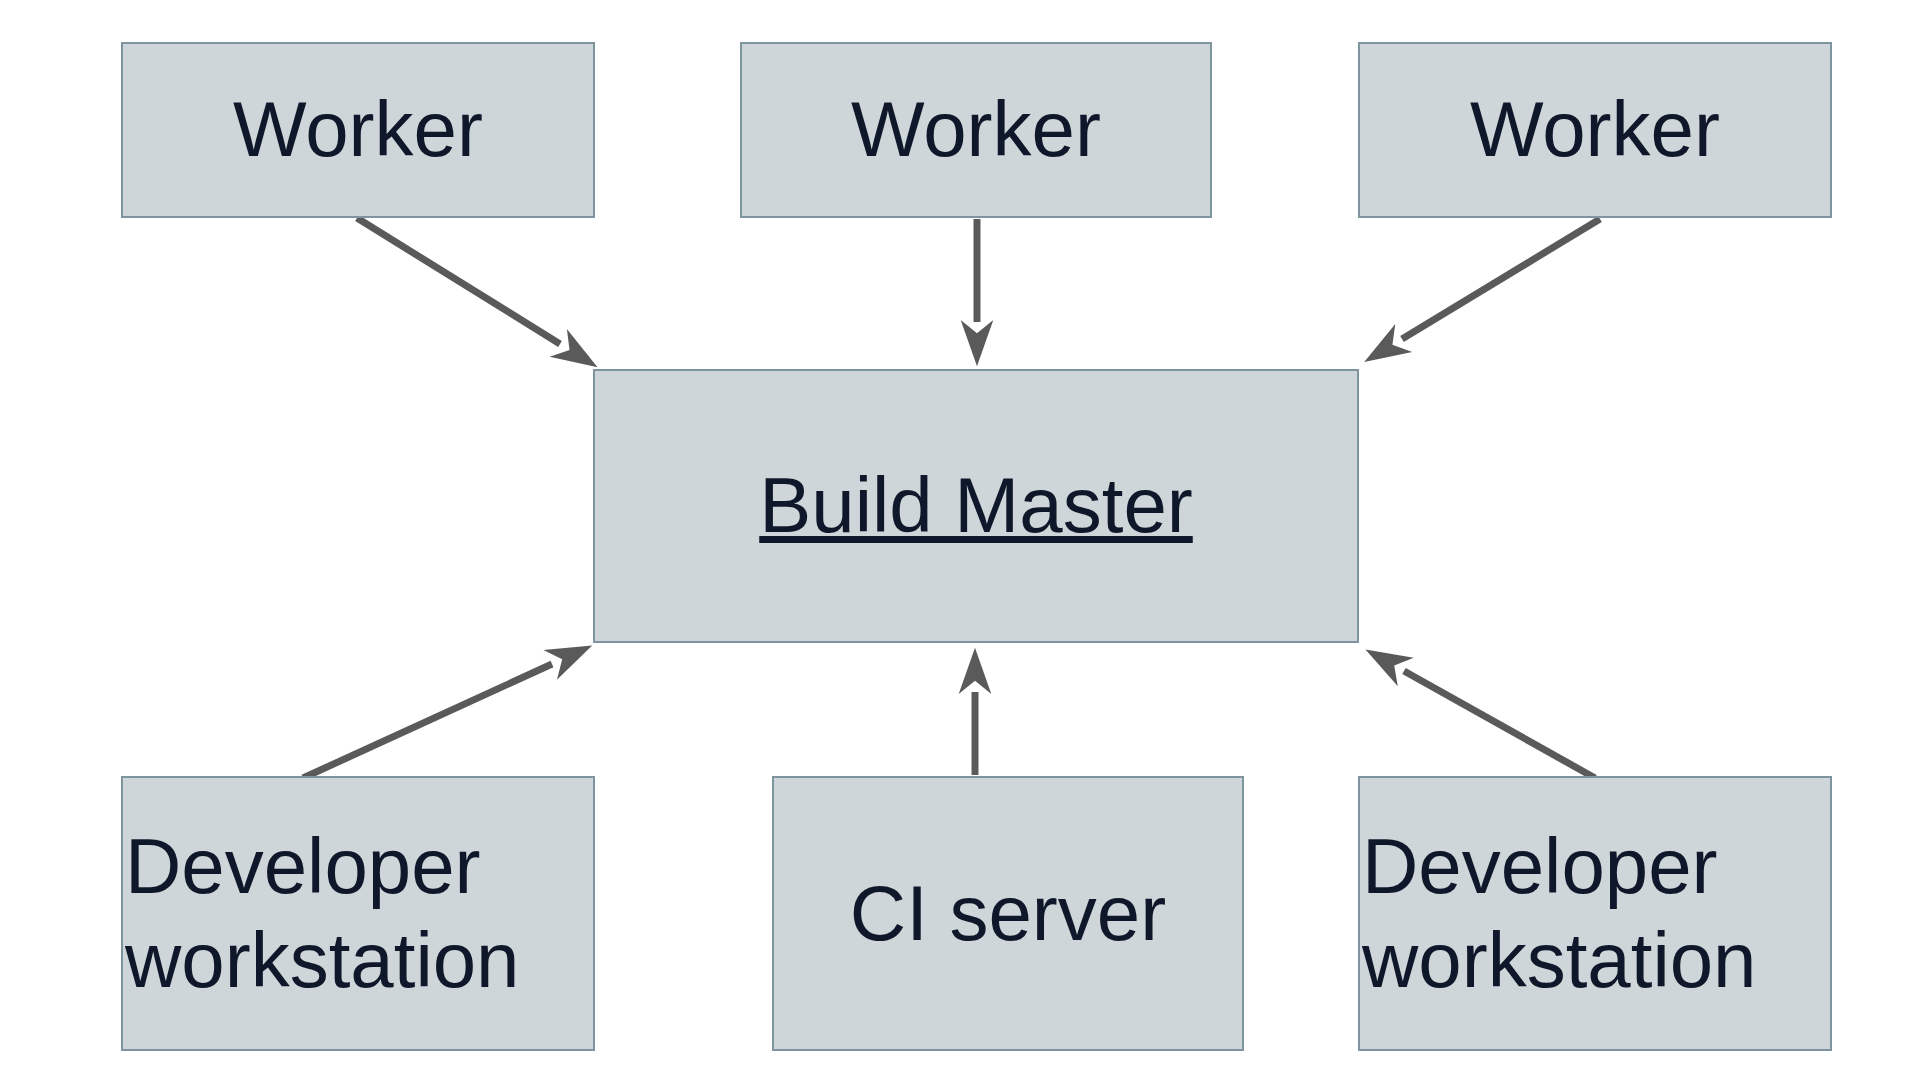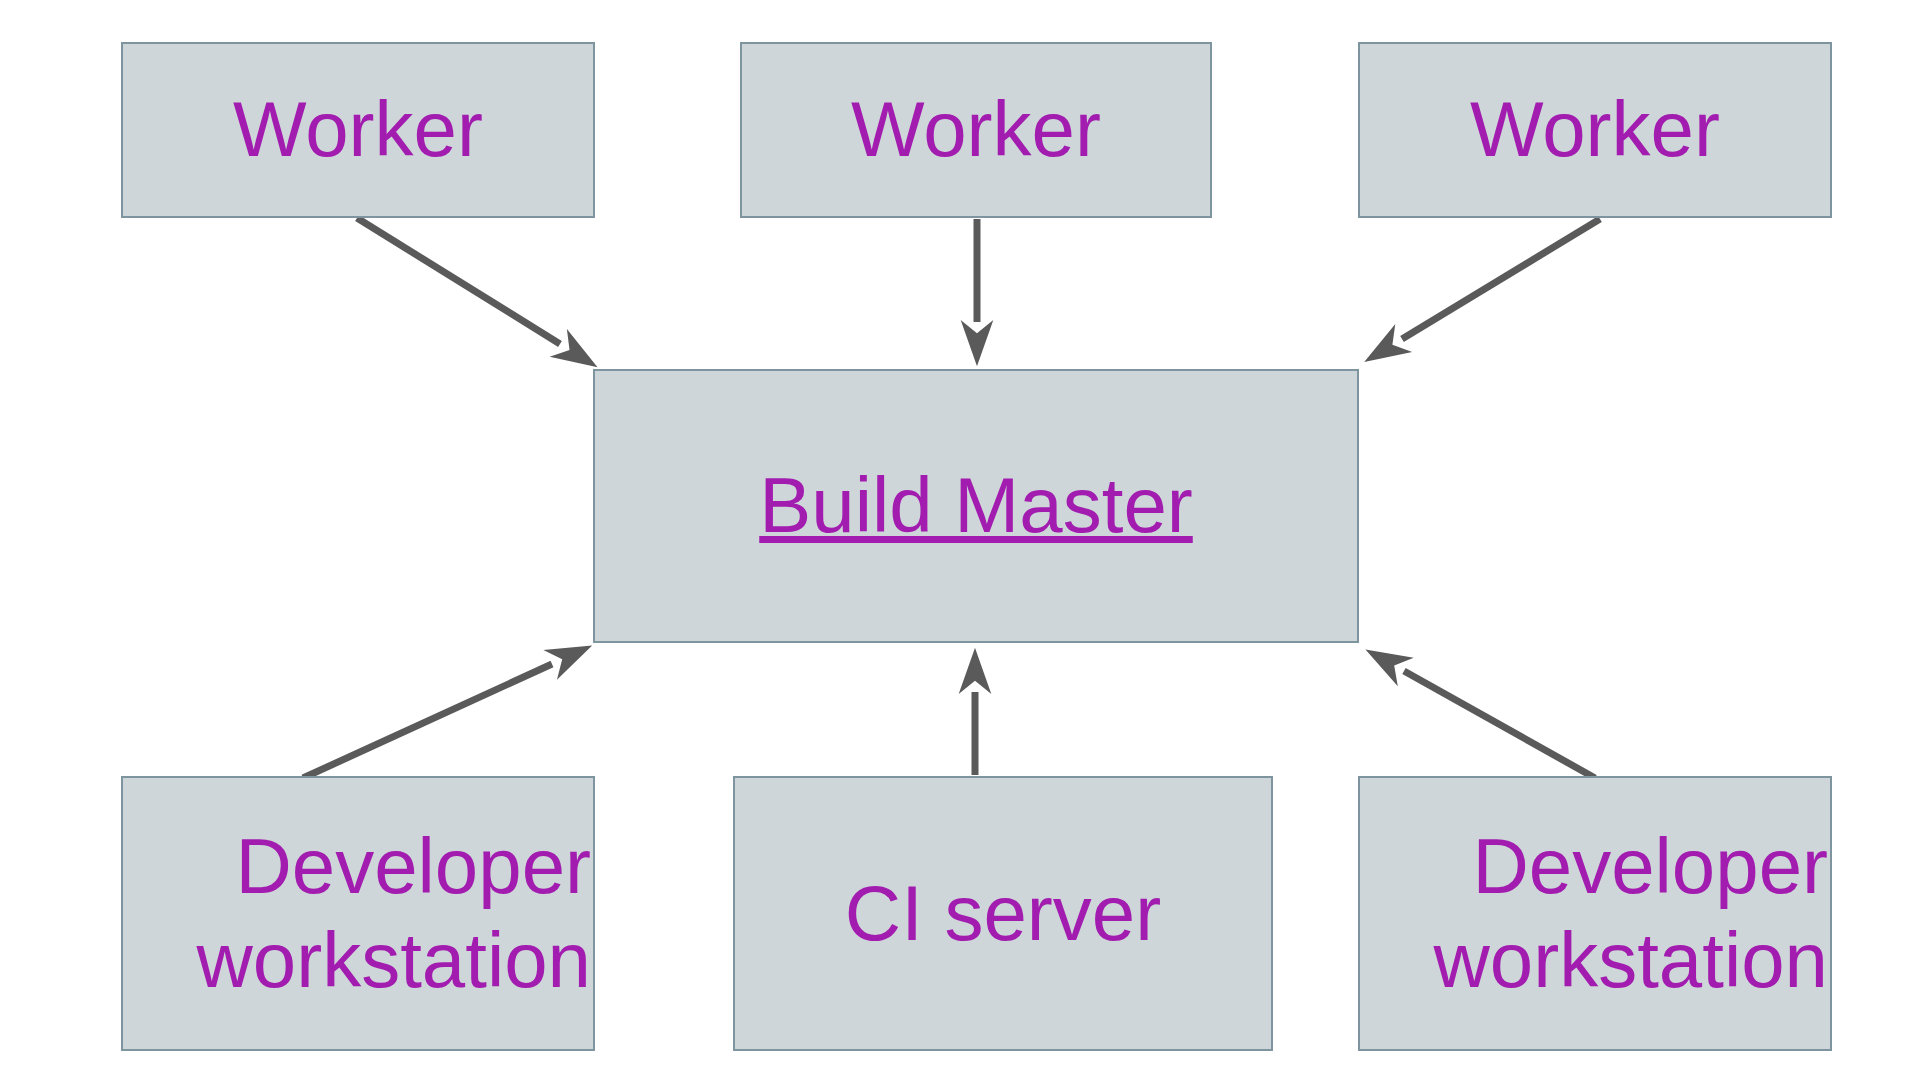--- a/index.html
+++ b/index.html
@@ -33,33 +33,33 @@
     fill: none;
   }
   .node {
     position: absolute;
     box-sizing: border-box;
     background: #ced6d9;
     border: 2px solid #7e949e;
     display: flex;
     align-items: center;
     justify-content: center;
-    text-align: right;
-    color: #a21caf;
+    text-align: left;
+    color: #0f172a;
     font-size: 78px;
     line-height: 1.2;
     letter-spacing: 0;
   }
   .node .label { display: block; padding: 0 2px; }
   #node-worker-1        { left: 121px;  top: 42px;  width: 474px; height: 176px; }
   #node-worker-2        { left: 740px;  top: 42px;  width: 472px; height: 176px; }
   #node-worker-3        { left: 1358px; top: 42px;  width: 474px; height: 176px; }
   #node-build-master    { left: 593px;  top: 369px; width: 766px; height: 274px; text-decoration: underline; }
   #node-dev-workstation-1 { left: 121px;  top: 776px; width: 474px; height: 275px; }
-  #node-ci-server       { left: 733px;  top: 776px; width: 540px; height: 275px; }
+  #node-ci-server       { left: 772px;  top: 776px; width: 472px; height: 275px; }
   #node-dev-workstation-2 { left: 1358px; top: 776px; width: 474px; height: 275px; }
 </style>
 </head>
 <body>
 
 <div class="canvas">
 
   <svg class="arrows-layer" viewBox="0 0 1910 1090" xmlns="http://www.w3.org/2000/svg">
     <defs>
       <marker id="arrowhead" viewBox="0 0 14 10" refX="1" refY="5" markerWidth="48" markerHeight="34" markerUnits="userSpaceOnUse" orient="auto">

